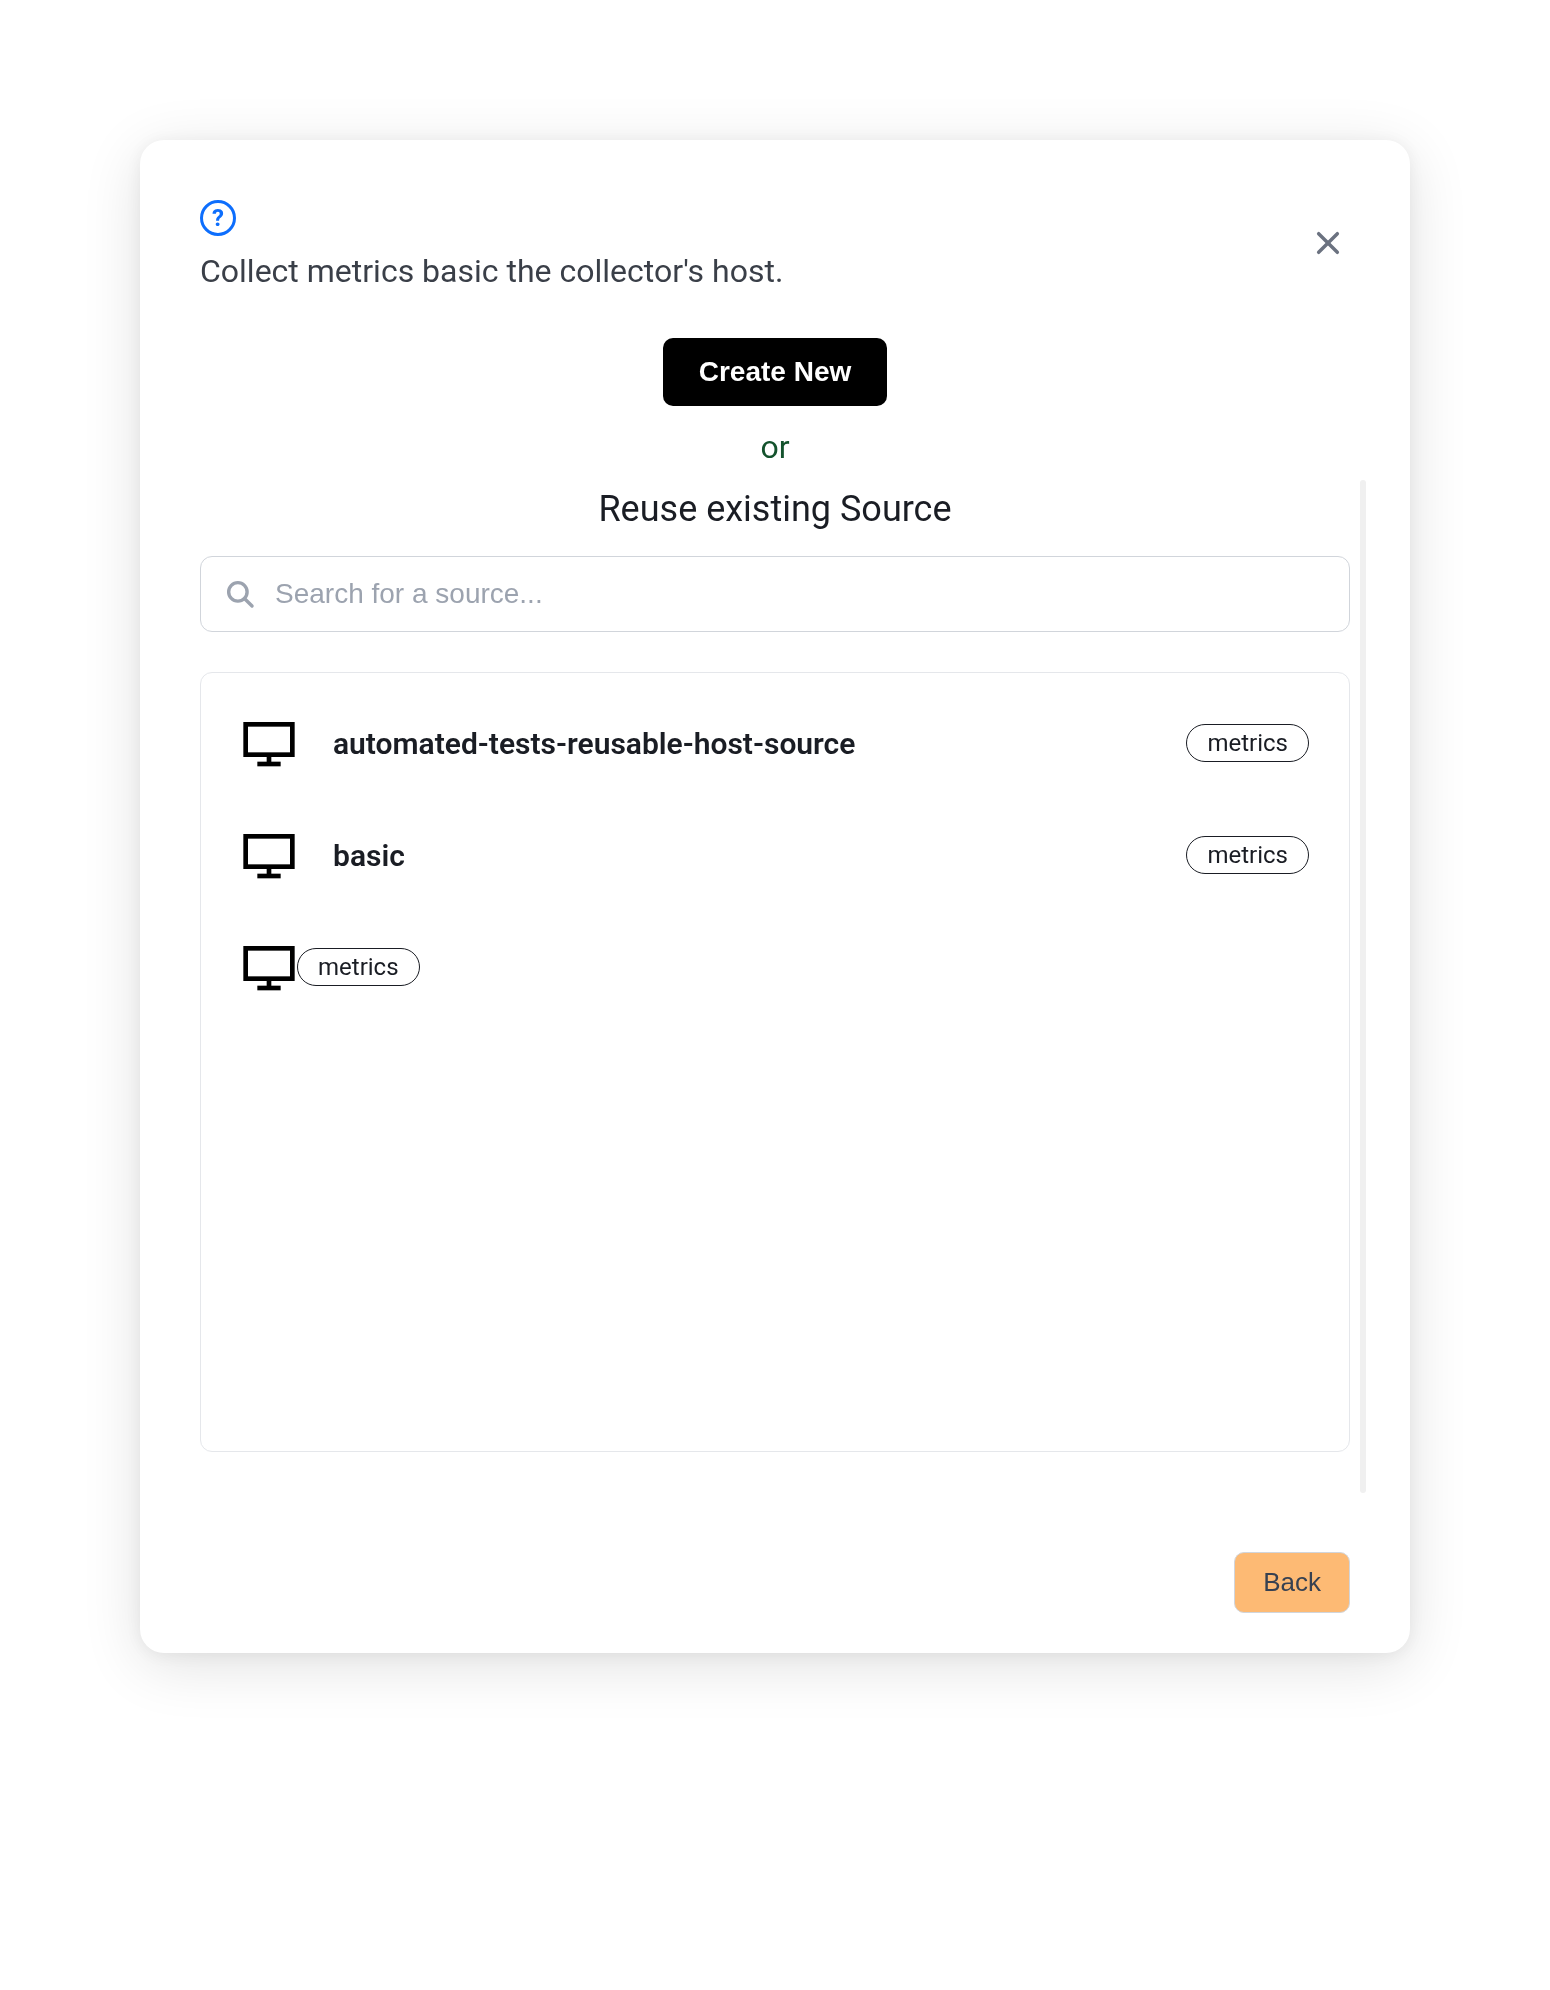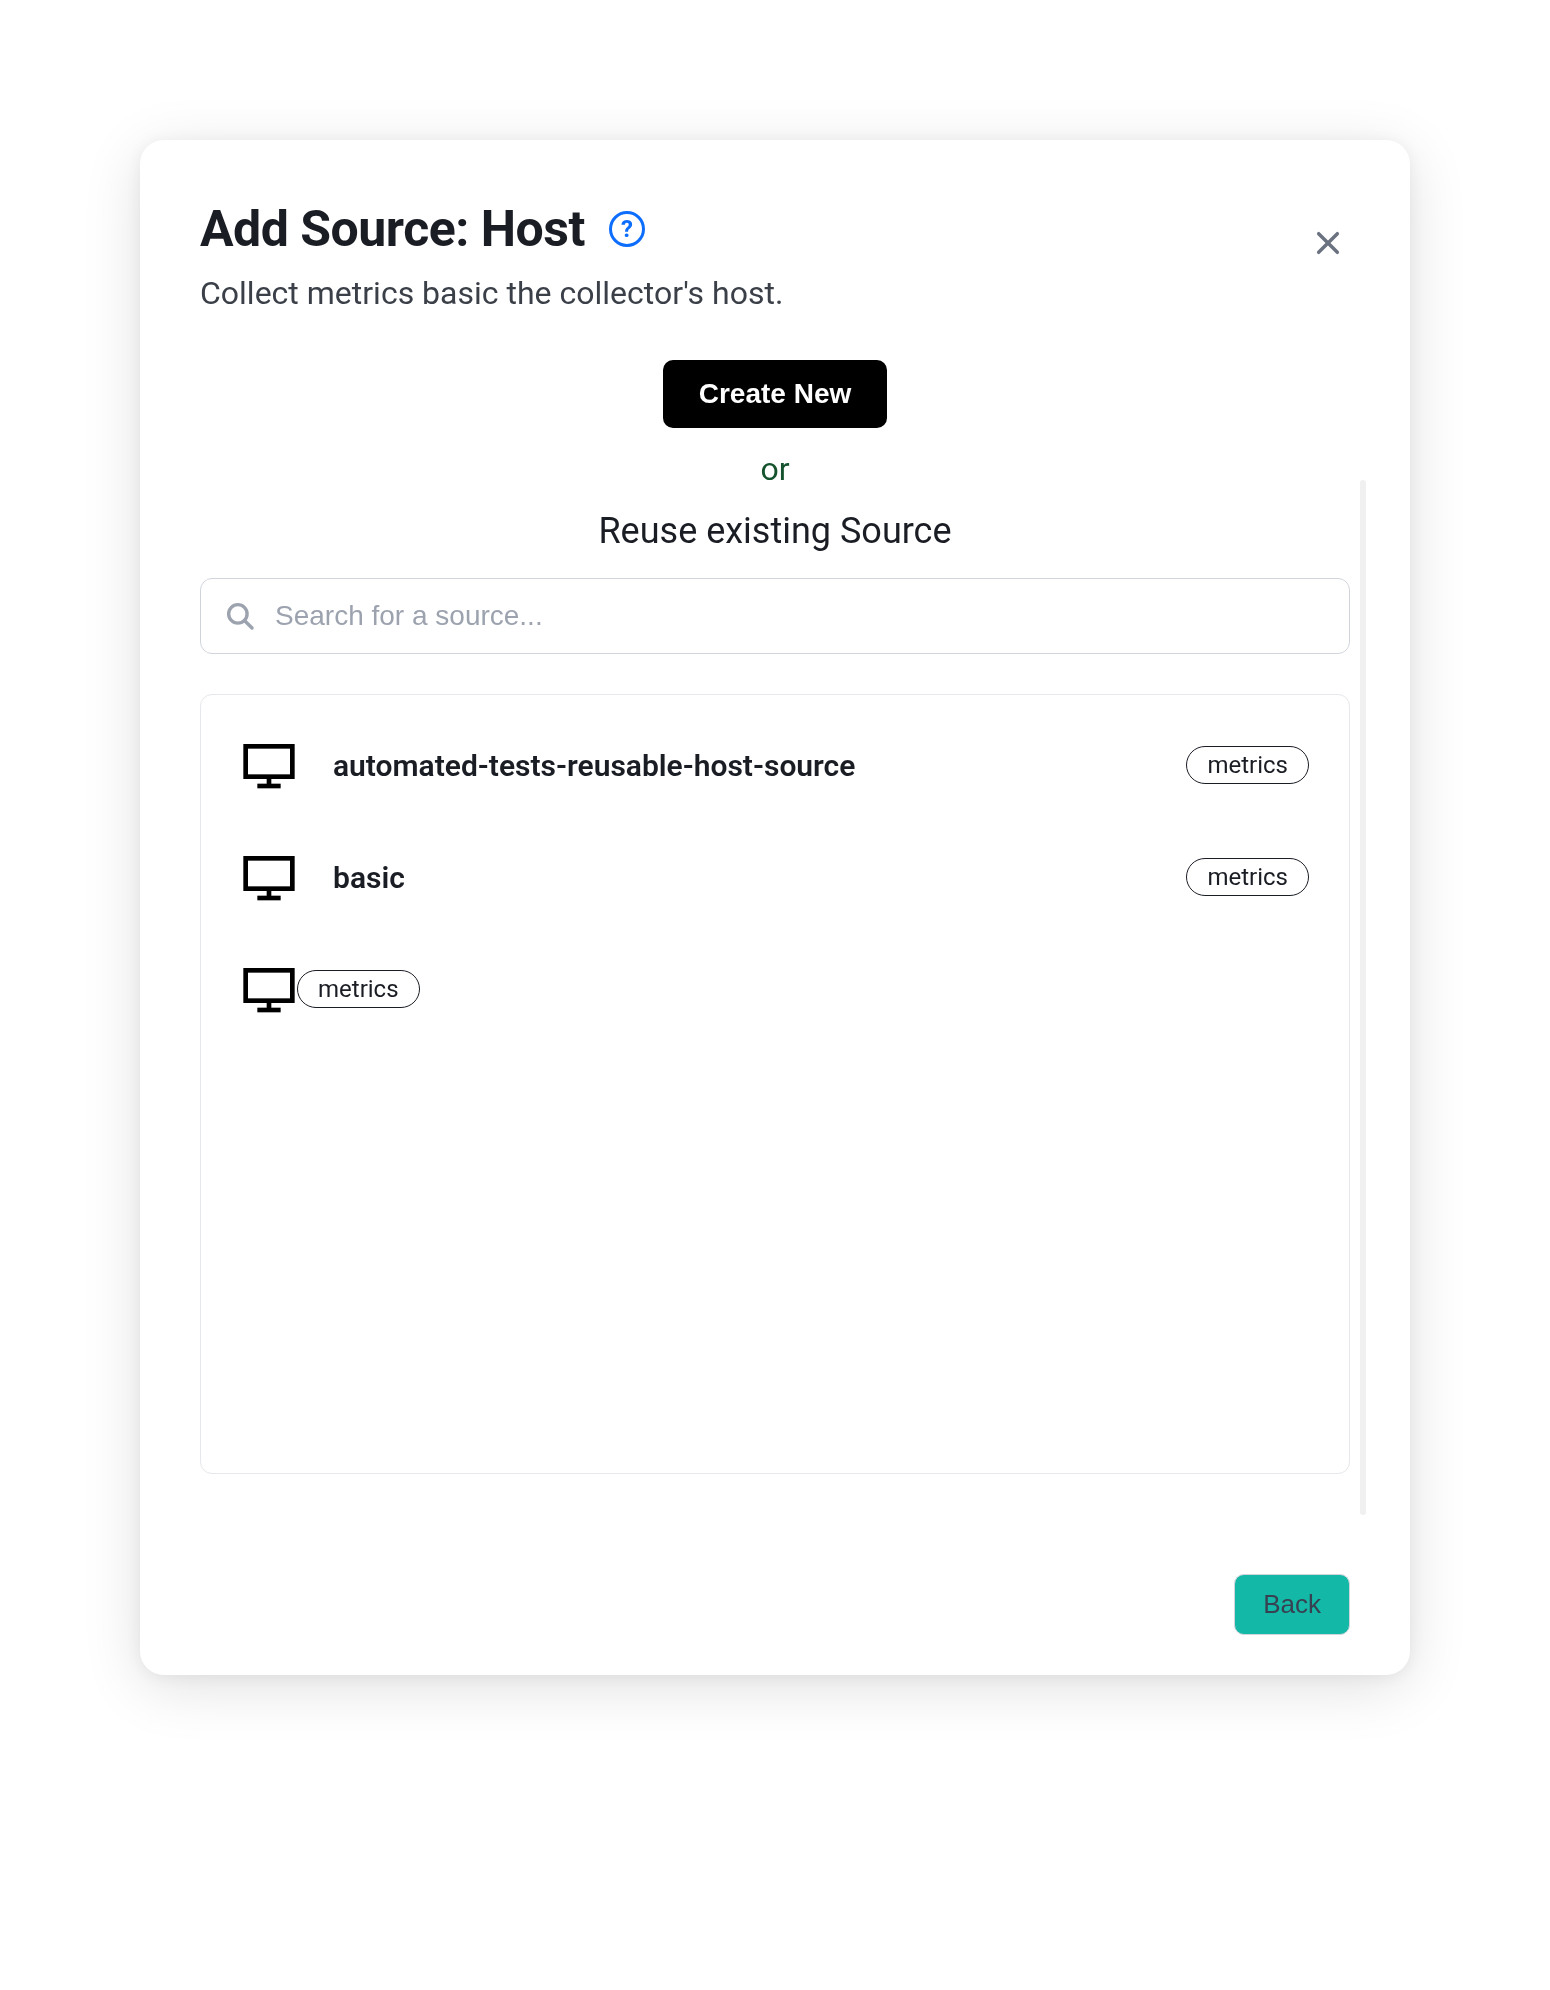--- a/index.html
+++ b/index.html
@@ -174,38 +174,37 @@
       background: #f0f0f0;
       border-radius: 3px;
     }
     .footer {
       margin-top: 100px;
       display: flex;
       justify-content: flex-end;
     }
     .back-btn {
       border: 1.5px solid #d1d5db;
-      background: #14b8a6;
+      background: #fdba74;
       color: #374151;
       font-size: 26px;
       font-weight: 500;
       padding: 14px 28px;
       border-radius: 10px;
       cursor: pointer;
     }
   </style>
 </head>
 <body>
 
 <div class="modal">
 
   <div class="header-row">
     <div class="header-left">
       <div class="title-line">
-        <h1 class="modal-title">Add Source: Host</h1>
         <span class="help-icon">?</span>
       </div>
       <p class="subtitle">Collect metrics basic the collector's host.</p>
     </div>
     <button class="close-btn">
       <svg viewBox="0 0 24 24" fill="none" stroke-width="2.6" stroke-linecap="round">
         <line x1="5" y1="5" x2="19" y2="19"></line>
         <line x1="19" y1="5" x2="5" y2="19"></line>
       </svg>
     </button>

